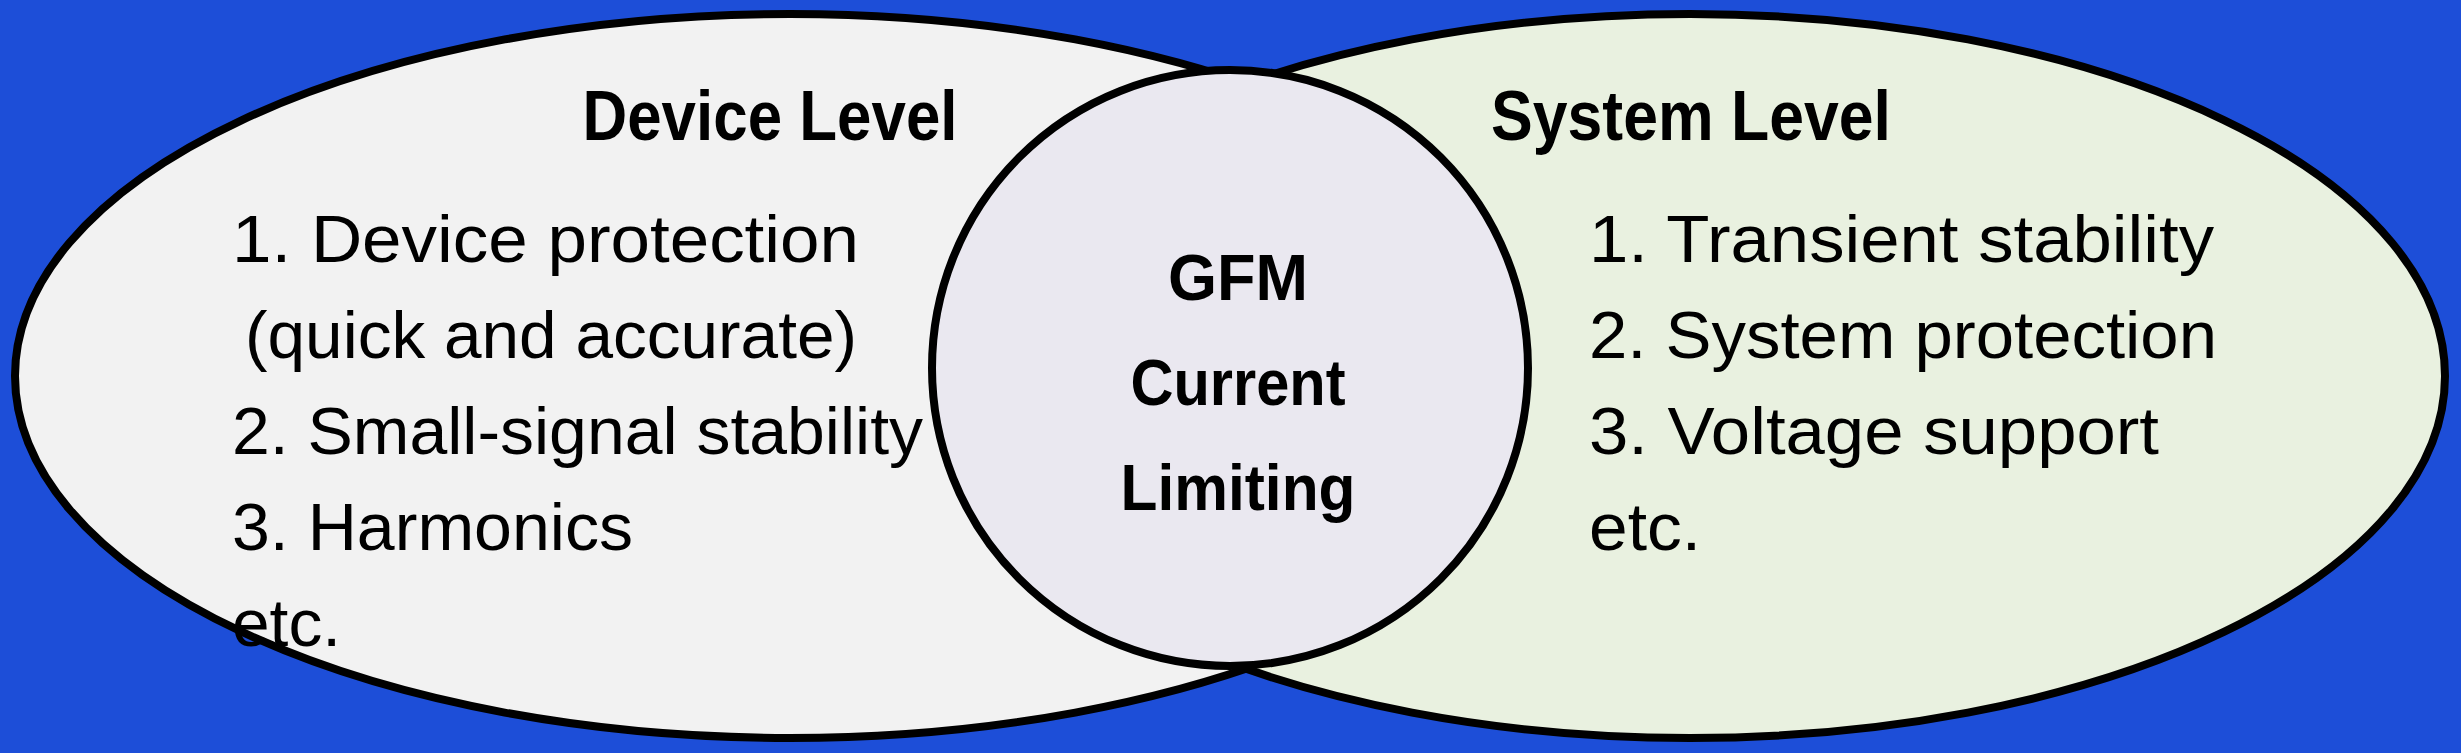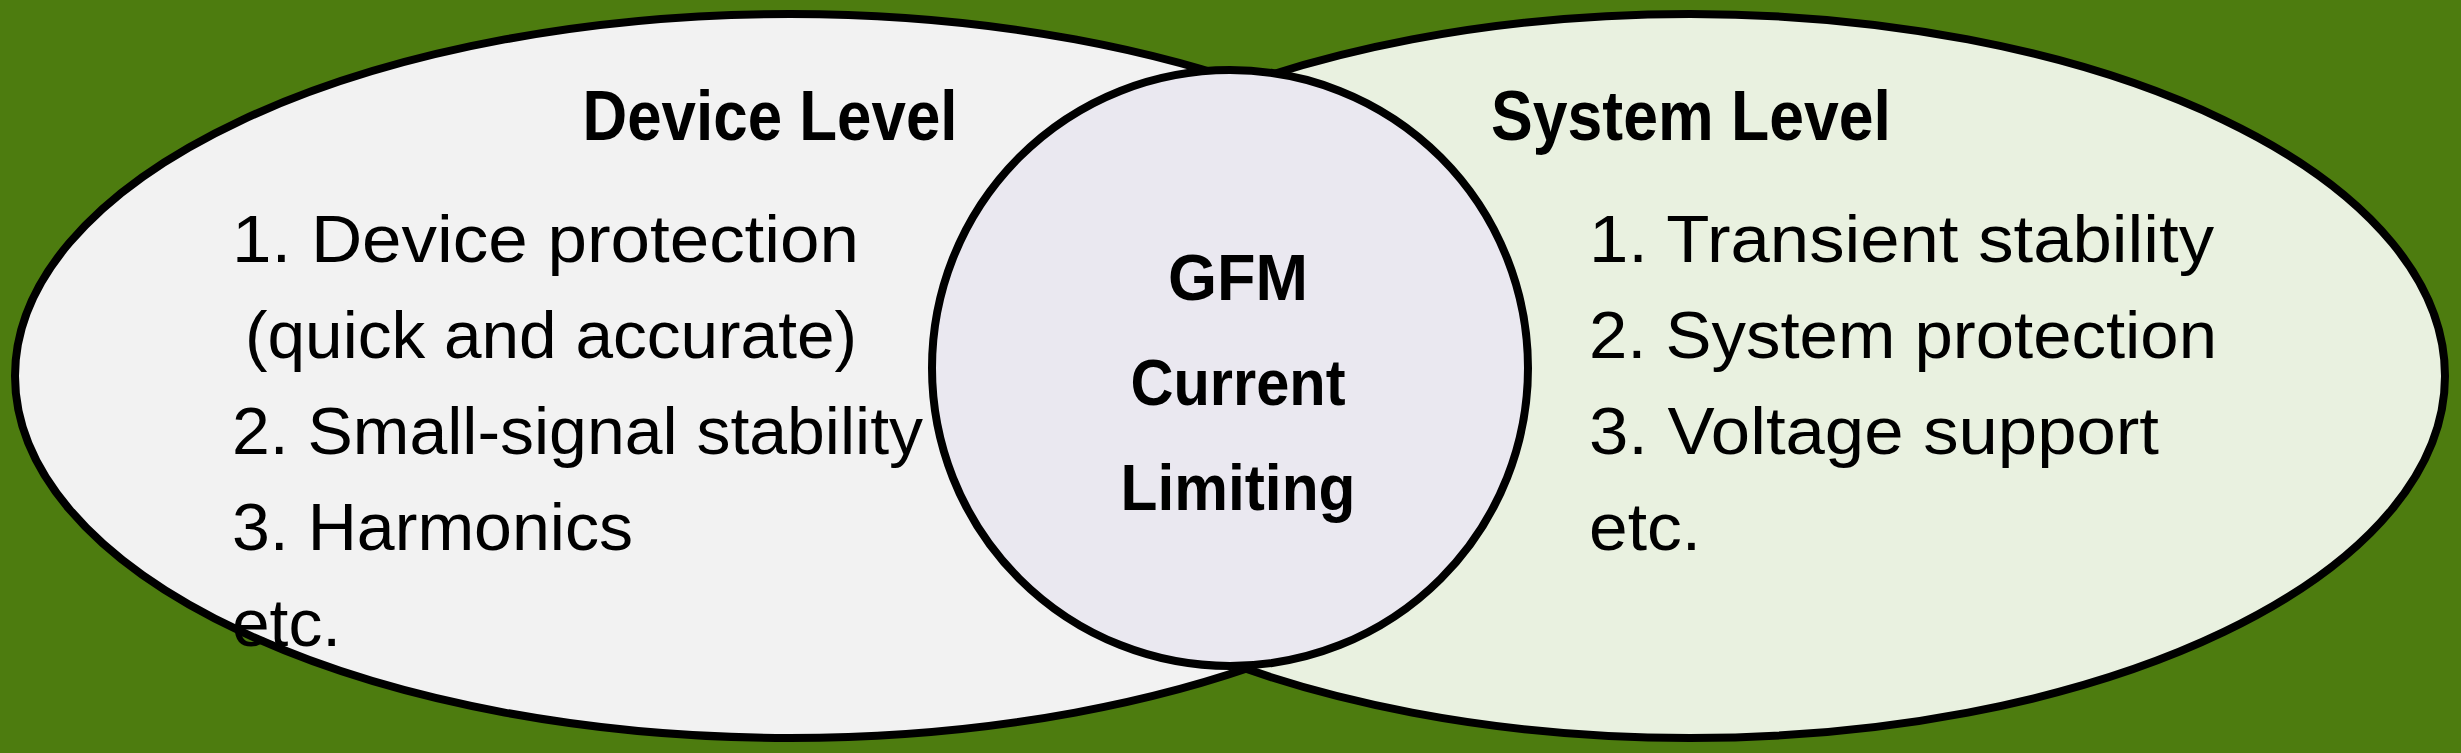--- a/index.html
+++ b/index.html
@@ -3,21 +3,21 @@
 <meta charset="utf-8">
 <style>
   html, body {
     margin: 0;
     padding: 0;
     background: #ffffff;
   }
   .diagram-wrap {
     width: 2461px;
     height: 753px;
-    background: #4d7c0f;
+    background: #1d4ed8;
     overflow: hidden;
   }
   svg {
     display: block;
   }
   text {
     font-family: "Liberation Sans", "DejaVu Sans", sans-serif;
     fill: #000000;
   }
   .venn-title {

